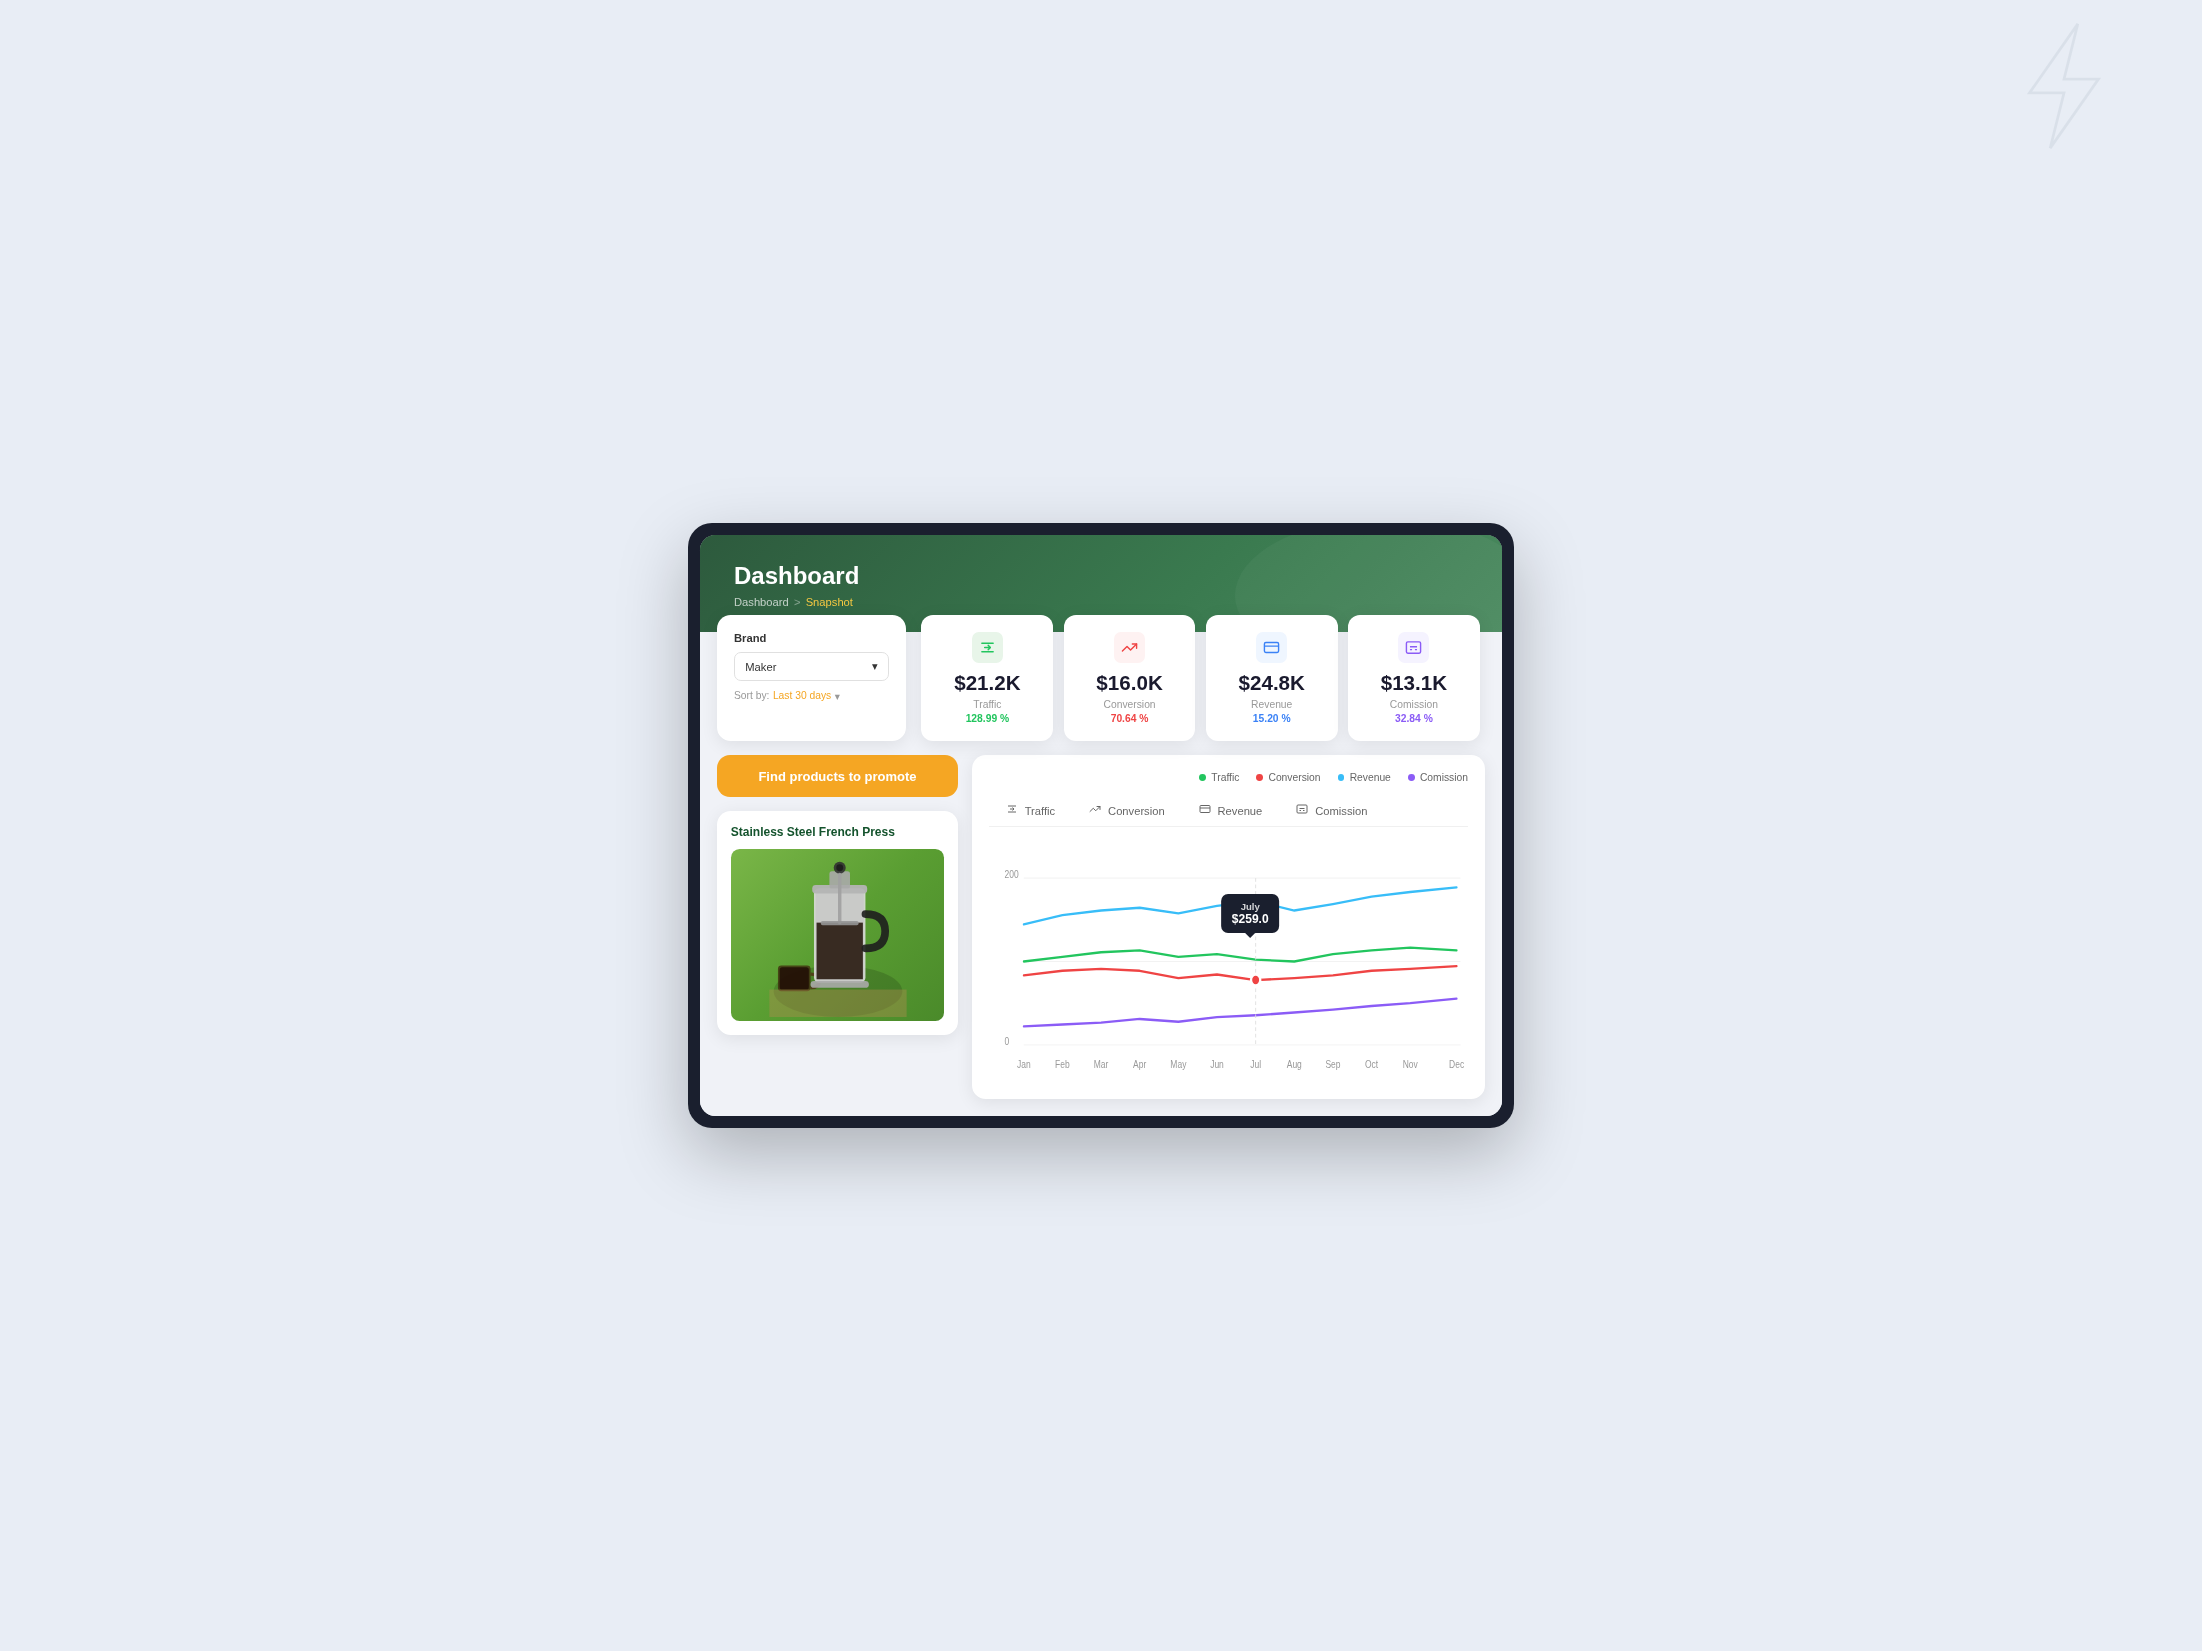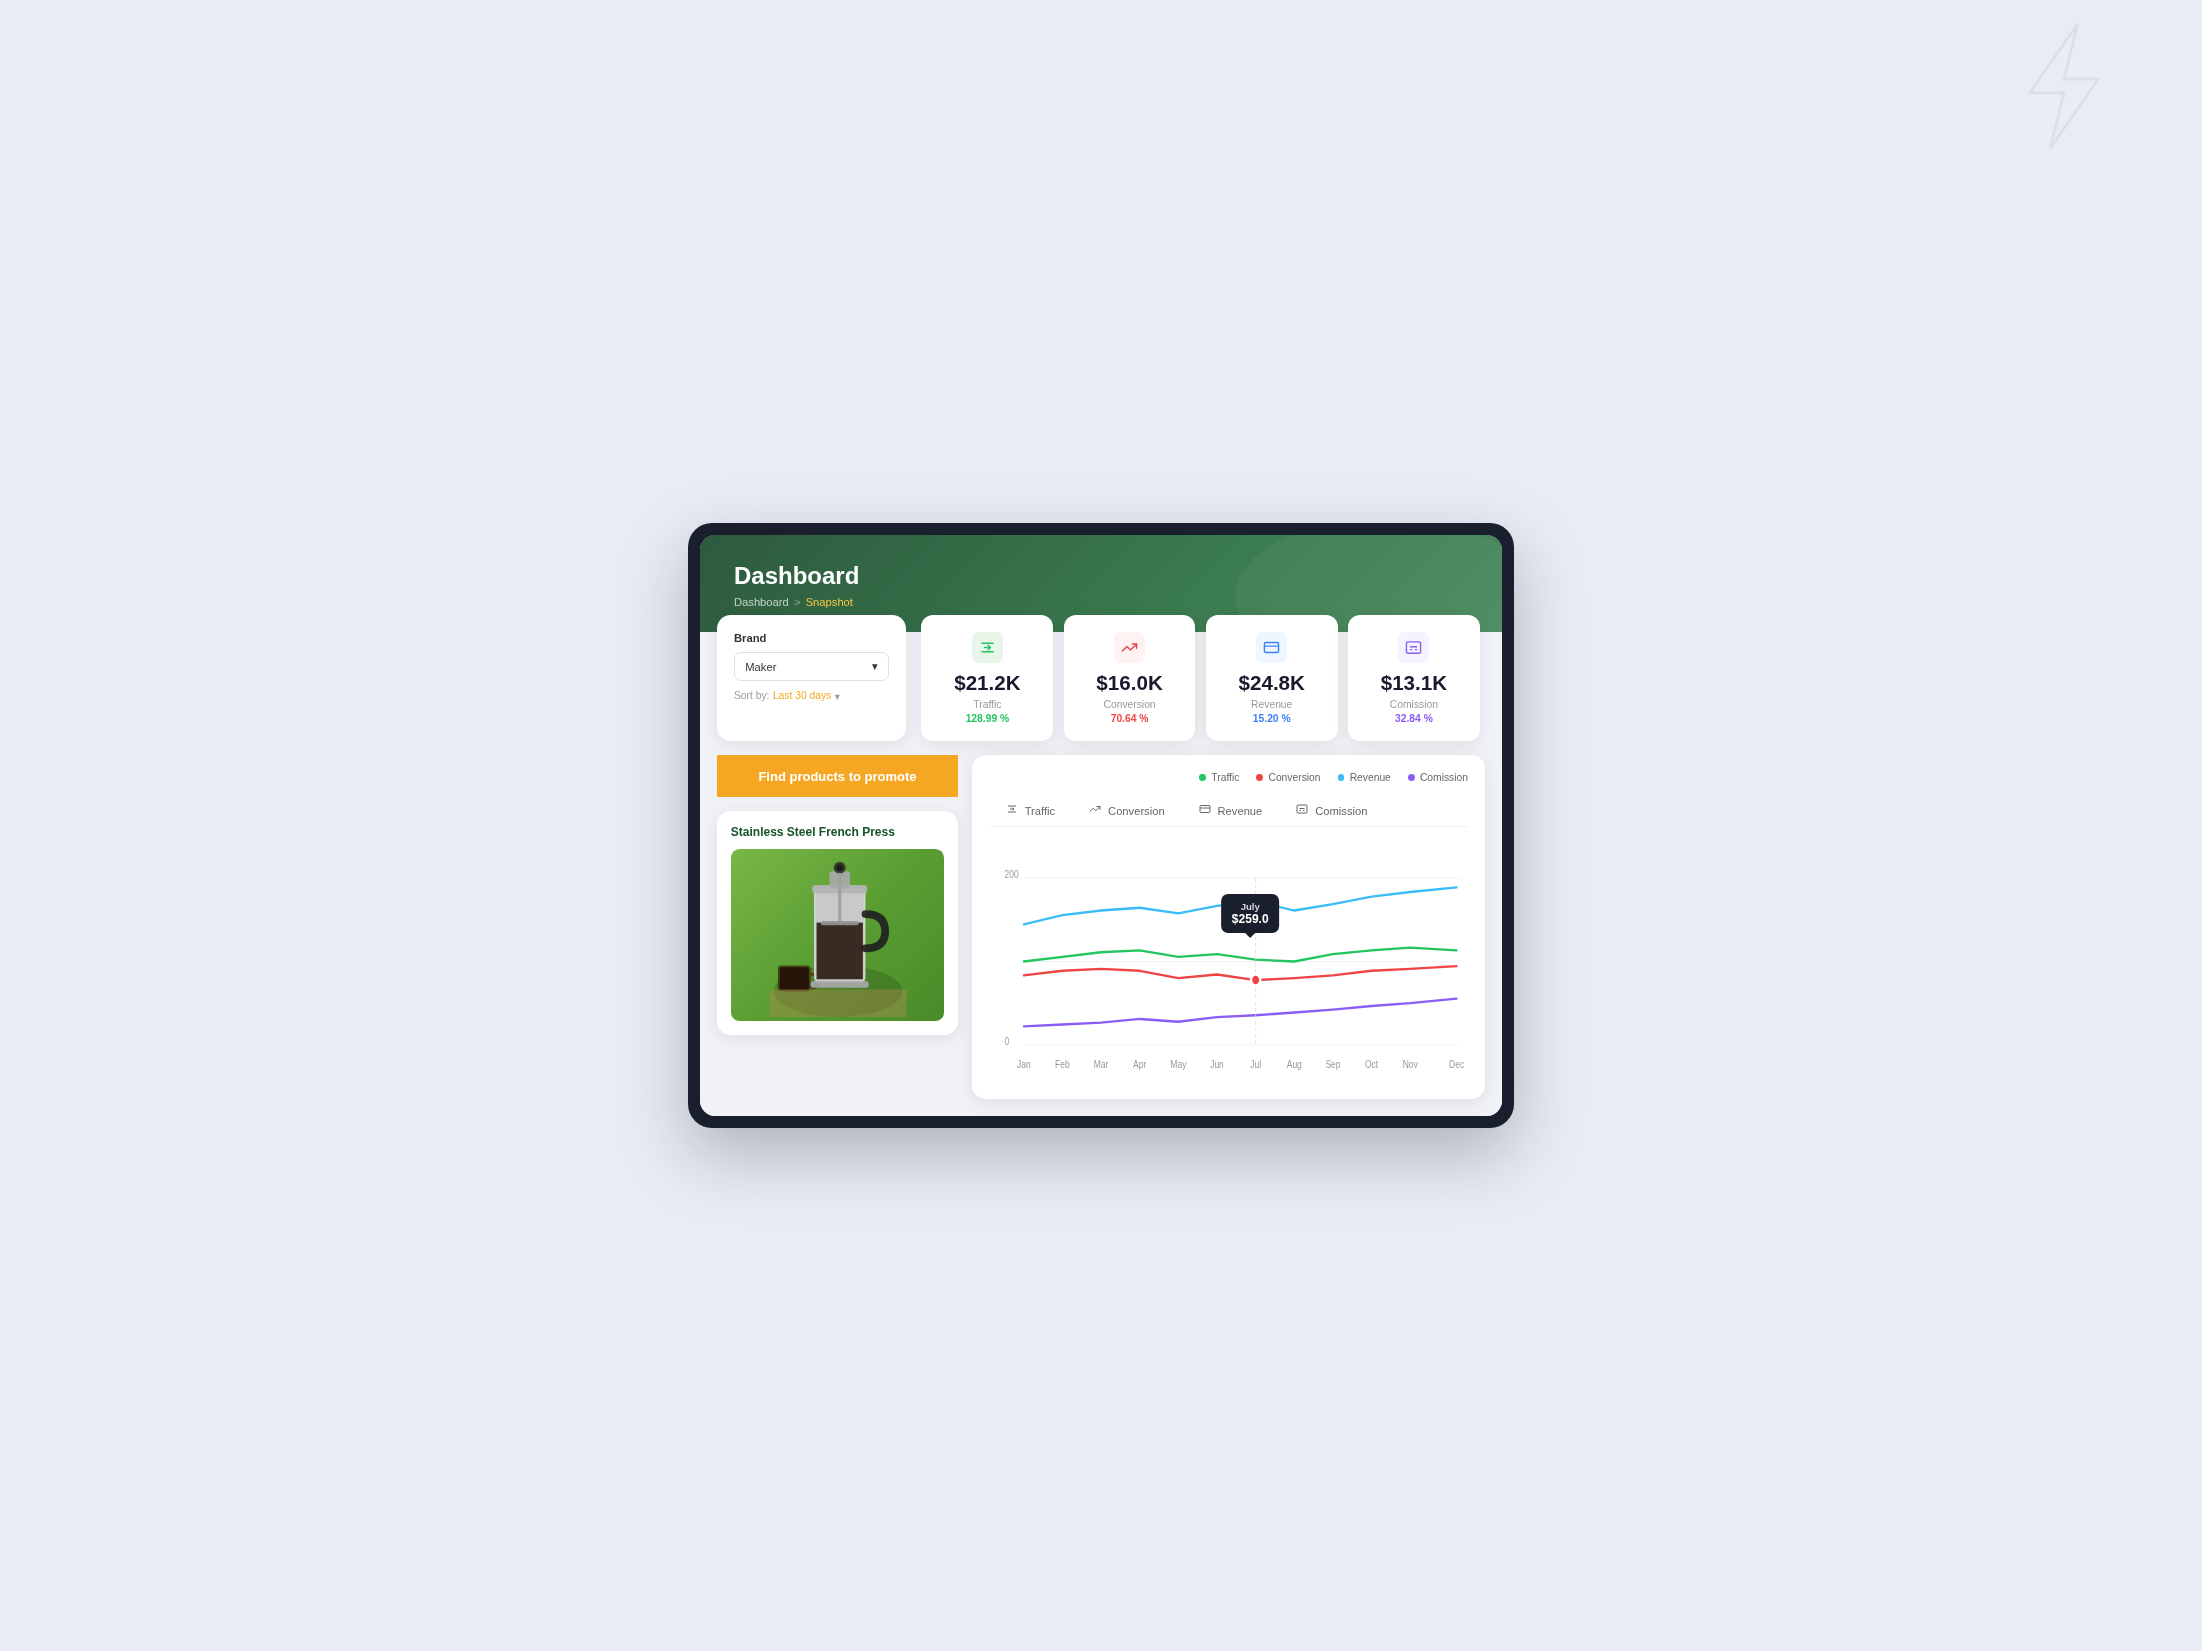--- a/index.html
+++ b/index.html
@@ -189,21 +189,21 @@
       width: 241px;
       flex-shrink: 0;
     }
 
     .find-products-btn {
       background: #f5a623;
       color: white;
       font-weight: 700;
       font-size: 13px;
       border: none;
-      border-radius: 0;
+      border-radius: 13px;
       padding: 13.8px 20.6px;
       width: 100%;
       cursor: pointer;
       margin-bottom: 13.8px;
       text-align: center;
     }
 
     .product-card {
       background: white;
       border-radius: 13.8px;

